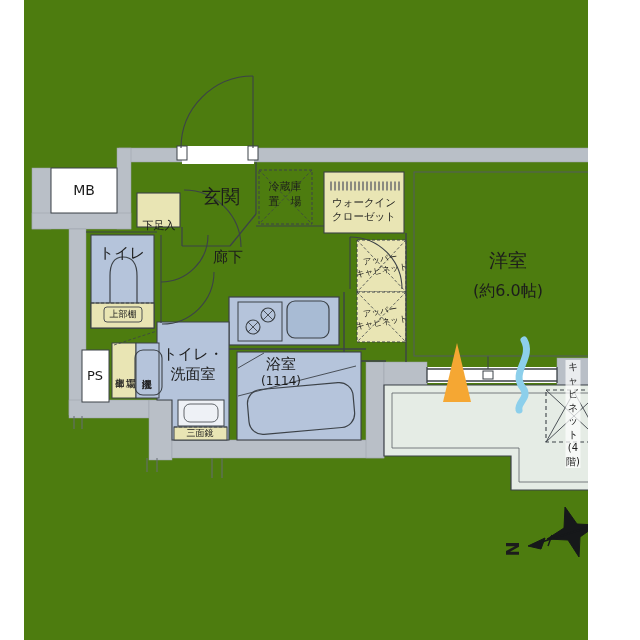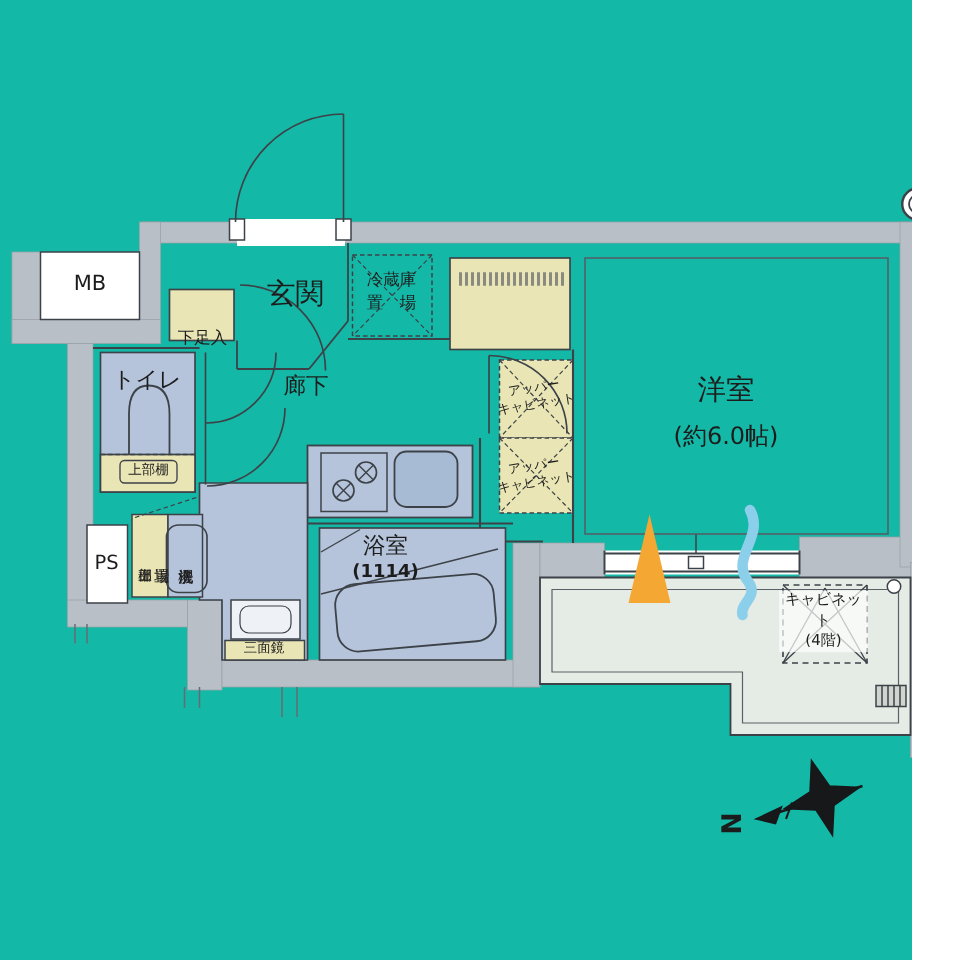--- a/index.html
+++ b/index.html
@@ -1,17 +1,17 @@
 <!DOCTYPE html>
 <html><head>
 <meta charset="utf-8">
 <style>
   html,body{margin:0;padding:0;background:#ffffff;}
-  .stage{position:relative;width:608px;height:640px;background:#14b8a6;overflow:hidden;
-         font-family:"DejaVu Sans","Liberation Sans",sans-serif;color:#1c1c1c;}
+  .stage{position:relative;width:564px;height:640px;background:#4d7c0f;overflow:hidden;
+         font-family:"DejaVu Sans","Liberation Sans",sans-serif;color:#1c1c1c;margin-left:24px;}
   svg{position:absolute;left:0;top:0;}
   .lbl{position:absolute;transform:translate(-50%,-50%);white-space:pre-line;text-align:center;
        line-height:1.35;color:#1c1c1c;}
   .v{writing-mode:vertical-rl;text-orientation:upright;line-height:1.05;}
   .rot{transform:translate(-50%,-50%) rotate(-9deg);}
   .north{transform:translate(-50%,-50%) rotate(-90deg);font-weight:bold;}
   .bold{font-weight:bold;}
 </style>
 </head>
 <body>
@@ -190,31 +190,35 @@
     <line x1="528" y1="535" x2="524" y2="546" stroke-width="1.4"></line>
   </g>
 </svg>
 
   <div class="lbl" style="left:60px;top:190px;font-size:14px;">MB</div>
   <div class="lbl" style="left:71px;top:376px;font-size:13px;">PS</div>
   <div class="lbl" style="left:197px;top:197px;font-size:19px;">玄関</div>
   <div class="lbl" style="left:135px;top:226px;font-size:11px;">下足入</div>
   <div class="lbl" style="left:261px;top:195px;font-size:11px;">冷蔵庫
 置　場</div>
+  <div class="lbl" style="left:340px;top:209px;font-size:10.5px;">ウォークイン
+クローゼット</div>
   <div class="lbl" style="left:98px;top:253px;font-size:15px;">トイレ</div>
   <div class="lbl" style="left:99px;top:314px;font-size:9px;text-align:center;">上部棚</div>
   <div class="lbl" style="left:204px;top:257px;font-size:15px;">廊下</div>
   <div class="lbl rot" style="left:357px;top:265px;font-size:8.5px;line-height:1.3;">アッパー
 キャビネット</div>
   <div class="lbl rot" style="left:357px;top:317px;font-size:8.5px;line-height:1.3;">アッパー
 キャビネット</div>
   <div class="lbl" style="left:484px;top:261px;font-size:19px;">洋室</div>
   <div class="lbl" style="left:484px;top:291px;font-size:16px;">(約6.0帖)</div>
   <div class="lbl v" style="left:95px;top:371px;font-size:9px;">上部棚</div>
   <div class="lbl v" style="left:106px;top:370px;font-size:10px;">置場</div>
   <div class="lbl v" style="left:122px;top:371px;font-size:10px;">洗濯機</div>
+  <div class="lbl" style="left:169px;top:364px;font-size:15px;">トイレ・
+洗面室</div>
   <div class="lbl" style="left:257px;top:364px;font-size:15px;">浴室</div>
-  <div class="lbl" style="left:257px;top:381px;font-size:12px;font-weight:bold;">(1114)</div>
+  <div class="lbl" style="left:257px;top:381px;font-size:12px;">(1114)</div>
   <div class="lbl" style="left:176px;top:433px;font-size:9px;">三面鏡</div>
   <div class="lbl" style="left:549px;top:414px;font-size:10px;background:rgba(255,255,255,0.7);">キャビネット
 (4階)</div>
   <div class="lbl north" style="left:489px;top:549px;font-size:18px;">N</div>
 </div>
 
 </body></html>

